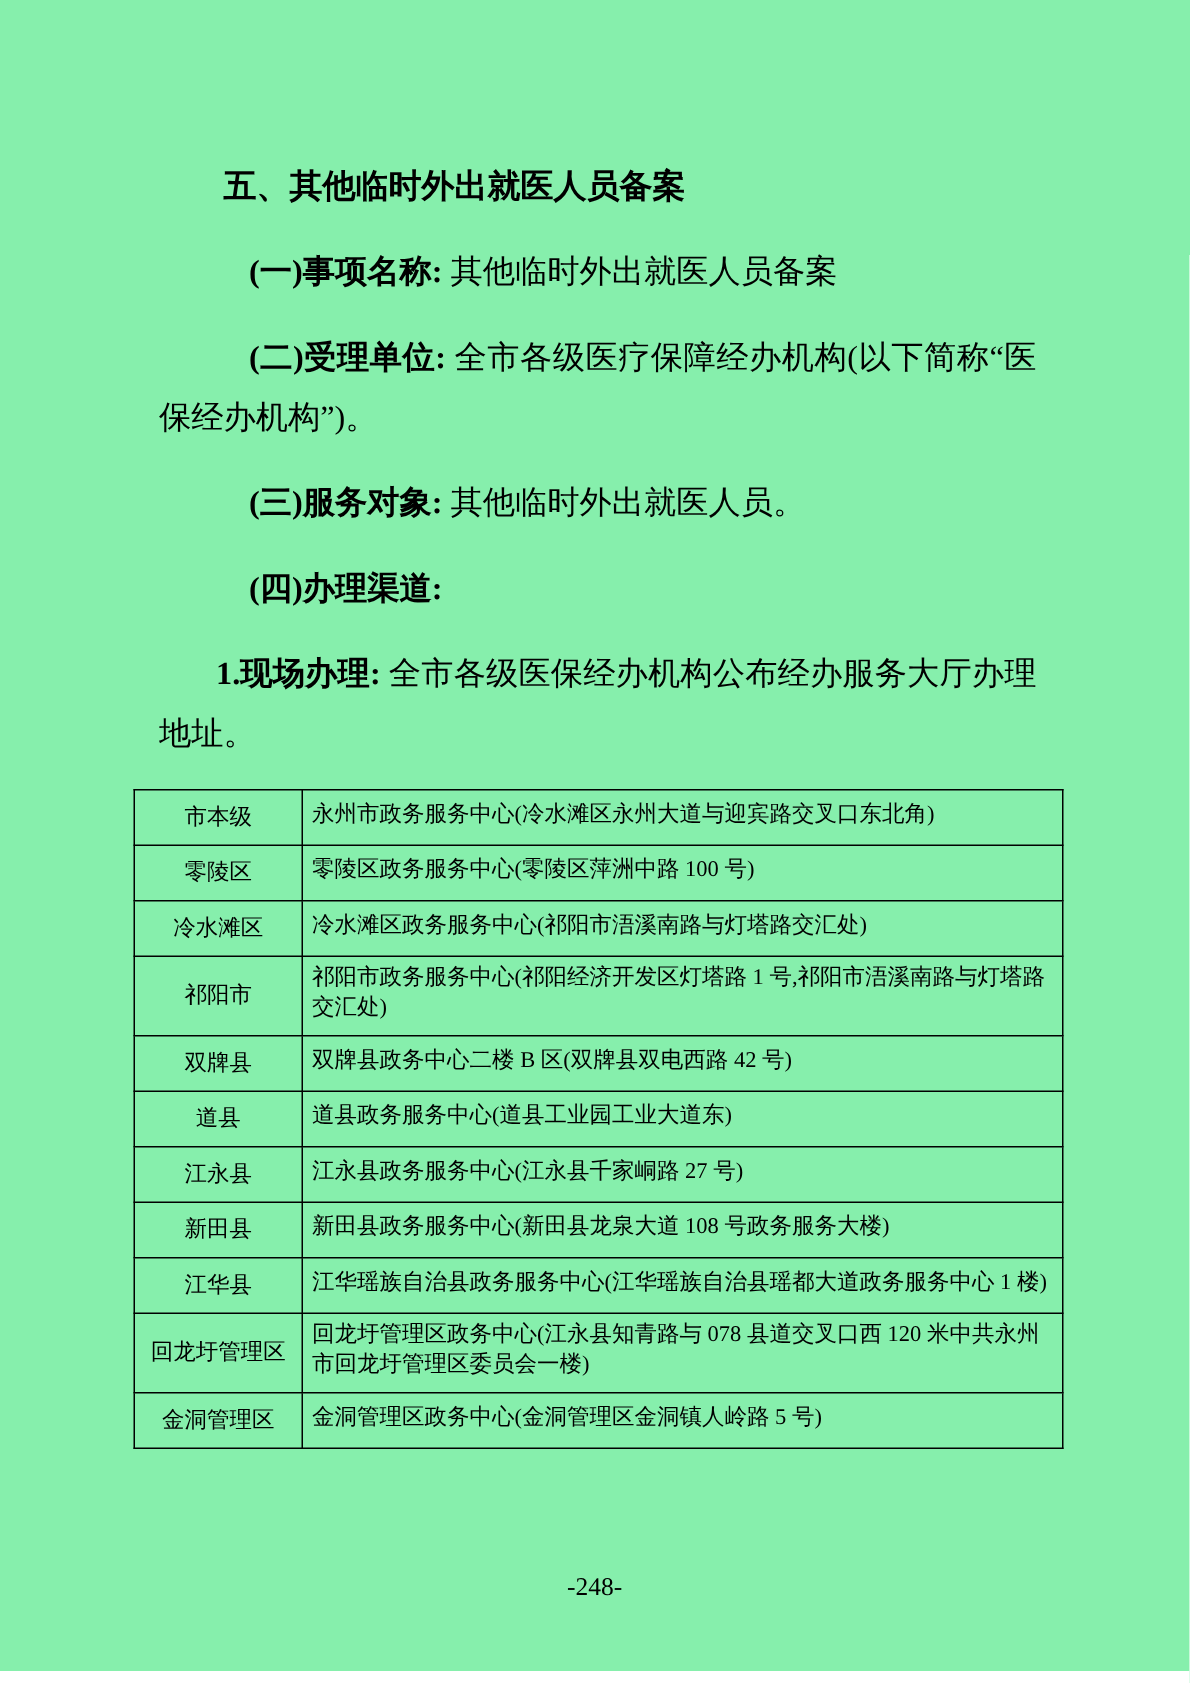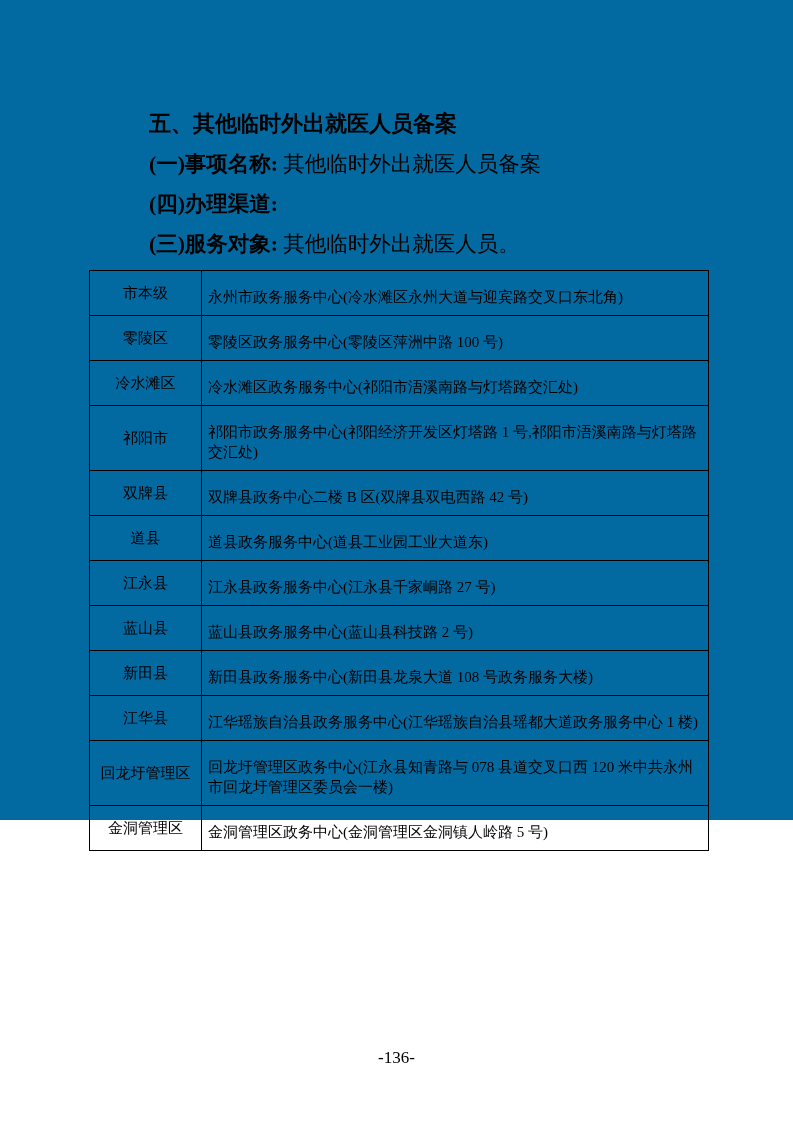--- a/index.html
+++ b/index.html
@@ -10,37 +10,37 @@
   body {
     width: 793px;
     height: 1122px;
     overflow: hidden;
     color: #000000;
     font-family: "Liberation Serif", "DejaVu Serif", serif;
   }
   .page {
     box-sizing: border-box;
     width: 793px;
-    height: 820px;
+    height: 1114px;
     padding: 104px 85px 0 89px;
     position: relative;
-    background: #0369a1;
+    background: #86efac;
   }
   .heading {
     font-family: "Liberation Sans", "DejaVu Sans", sans-serif;
     font-weight: bold;
     font-size: 22px;
     line-height: 40px;
     text-indent: 60px;
     margin: 0;
   }
   .para {
     font-size: 21.5px;
     line-height: 40px;
-    margin: 0;
+    margin: 17px;
     text-align: justify;
   }
   .para .lbl {
     font-weight: bold;
   }
   .indent-2 { text-indent: 60px; }
   .indent-1 { text-indent: 38px; }
   table.centers {
     margin-top: 6px;
     width: 620px;
@@ -55,46 +55,48 @@
     word-break: break-all;
   }
   table.centers td.region {
     width: 105px;
     text-align: center;
     padding: 8px 3px;
     margin-top: 48px;
   }
   table.centers td.address {
     text-align: left;
-    padding: 16px 8px 8px 6px;
+    padding: 4px 8px 8px 6px;
   }
   .page-number {
     position: absolute;
     left: 0;
     right: 0;
     top: 1048px;
     text-align: center;
     font-size: 17px;
     color: #000000;
   }
 </style>
 </head>
 <body>
 
 <div class="page">
 
   <h1 class="heading">五、其他临时外出就医人员备案</h1>
 
   <p class="para indent-2"><span class="lbl">(一)事项名称:</span><span> 其他临时外出就医人员备案</span></p>
 
+  <p class="para indent-2"><span class="lbl">(二)受理单位:</span><span> 全市各级医疗保障经办机构(以下简称“医保经办机构”)。</span></p>
+
+  <p class="para indent-2"><span class="lbl">(三)服务对象:</span><span> 其他临时外出就医人员。</span></p>
 
   <p class="para indent-2"><span class="lbl">(四)办理渠道:</span><span></span></p>
 
-  <p class="para indent-2"><span class="lbl">(三)服务对象:</span><span> 其他临时外出就医人员。</span></p>
-
+  <p class="para indent-1"><span class="lbl">1.现场办理:</span><span> 全市各级医保经办机构公布经办服务大厅办理地址。</span></p>
 
   <table class="centers">
     <tbody>
       <tr>
         <td class="region">市本级</td>
         <td class="address">永州市政务服务中心(冷水滩区永州大道与迎宾路交叉口东北角)</td>
       </tr>
       <tr>
         <td class="region">零陵区</td>
         <td class="address">零陵区政务服务中心(零陵区萍洲中路 100 号)</td>
@@ -113,37 +115,33 @@
       </tr>
       <tr>
         <td class="region">道县</td>
         <td class="address">道县政务服务中心(道县工业园工业大道东)</td>
       </tr>
       <tr>
         <td class="region">江永县</td>
         <td class="address">江永县政务服务中心(江永县千家峒路 27 号)</td>
       </tr>
       <tr>
-        <td class="region">蓝山县</td>
-        <td class="address">蓝山县政务服务中心(蓝山县科技路 2 号)</td>
-      </tr>
-      <tr>
         <td class="region">新田县</td>
         <td class="address">新田县政务服务中心(新田县龙泉大道 108 号政务服务大楼)</td>
       </tr>
       <tr>
         <td class="region">江华县</td>
         <td class="address">江华瑶族自治县政务服务中心(江华瑶族自治县瑶都大道政务服务中心 1 楼)</td>
       </tr>
       <tr>
         <td class="region">回龙圩管理区</td>
         <td class="address">回龙圩管理区政务中心(江永县知青路与 078 县道交叉口西 120 米中共永州市回龙圩管理区委员会一楼)</td>
       </tr>
       <tr>
         <td class="region">金洞管理区</td>
         <td class="address">金洞管理区政务中心(金洞管理区金洞镇人岭路 5 号)</td>
       </tr>
     </tbody>
   </table>
 
-  <div class="page-number">-136-</div>
+  <div class="page-number">-248-</div>
 
 </div>
 
 </body></html>

